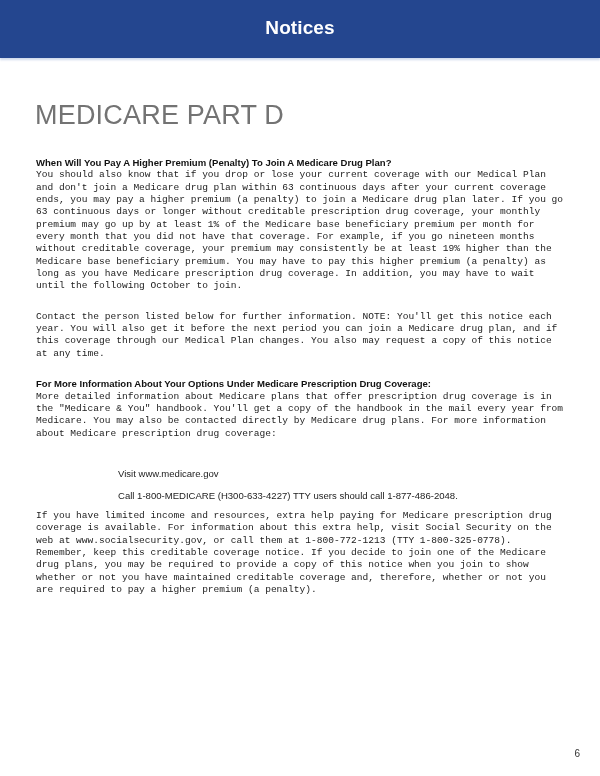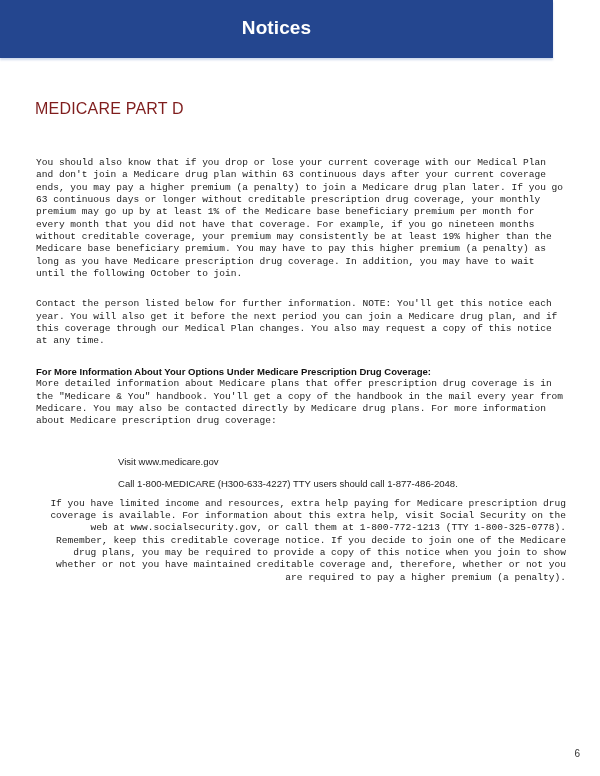--- a/index.html
+++ b/index.html
@@ -1,60 +1,61 @@
 <!DOCTYPE html>
 <html><head>
 <meta charset="utf-8">
 <style>
   html, body { margin: 0; padding: 0; }
   body {
     width: 600px; height: 776px; background: #ffffff; position: relative; overflow: hidden;
     font-family: "Liberation Sans", sans-serif; color: #1a1a1a;
   }
   .header {
-    position: absolute; left: 0; top: 0; width: 553px; height: 58px;
+    position: absolute; left: 0; top: 0; width: 600px; height: 58px;
     background: #24468f;
     box-shadow: 0 2px 2px rgba(120,150,200,0.35);
     display: flex; align-items: center; justify-content: center;
   }
   .header-title {
     color: #ffffff; font-weight: bold; font-size: 19px; letter-spacing: 0.1px;
     margin-top: -2px;
   }
   .section-title {
     position: absolute; left: 35px; top: 100px;
-    font-size: 16px; font-weight: normal; color: #7f1d1d; letter-spacing: 0.2px;
+    font-size: 27px; font-weight: normal; color: #737373; letter-spacing: 0.2px;
   }
   .content {
     position: absolute; left: 36px; top: 157px; width: 530px;
     font-size: 9.55px; line-height: 12.35px; color: #222;
   }
   .block { margin: 0 0 18px 0; }
   .block-heading { font-weight: bold; color: #111; }
   .block-text { margin: 0; font-family: Liberation Mono, monospace; }
   .resources {
     margin: -2px 0 0 76px; width: 440px;
   }
   .resource-item { margin: 0 0 6px 6px; line-height: 16px; }
-  .final { margin-top: 2px; text-align: right; }
+  .final { margin-top: 2px; }
   .page-number {
     position: absolute; right: 20px; top: 748px; font-size: 10px; color: #333;
   }
 </style>
 </head>
 <body>
 
 <div class="header">
   <span class="header-title">Notices</span>
 </div>
 
 <div class="section-title">MEDICARE PART D</div>
 
 <div class="content">
   <div class="block">
+    <div class="block-heading">When Will You Pay A Higher Premium (Penalty) To Join A Medicare Drug Plan?</div>
     <p class="block-text">You should also know that if you drop or lose your current coverage with our Medical Plan and don't join a Medicare drug plan within 63 continuous days after your current coverage ends, you may pay a higher premium (a penalty) to join a Medicare drug plan later. If you go 63 continuous days or longer without creditable prescription drug coverage, your monthly premium may go up by at least 1% of the Medicare base beneficiary premium per month for every month that you did not have that coverage. For example, if you go nineteen months without creditable coverage, your premium may consistently be at least 19% higher than the Medicare base beneficiary premium. You may have to pay this higher premium (a penalty) as long as you have Medicare prescription drug coverage. In addition, you may have to wait until the following October to join.</p>
   </div>
   <div class="block">
     <p class="block-text">Contact the person listed below for further information. NOTE: You'll get this notice each year. You will also get it before the next period you can join a Medicare drug plan, and if this coverage through our Medical Plan changes. You also may request a copy of this notice at any time.</p>
   </div>
   <div class="block" style="margin-bottom:28px;">
     <div class="block-heading">For More Information About Your Options Under Medicare Prescription Drug Coverage:</div>
     <p class="block-text">More detailed information about Medicare plans that offer prescription drug coverage is in the "Medicare &amp; You" handbook. You'll get a copy of the handbook in the mail every year from Medicare. You may also be contacted directly by Medicare drug plans. For more information about Medicare prescription drug coverage:</p>
   </div>
 

